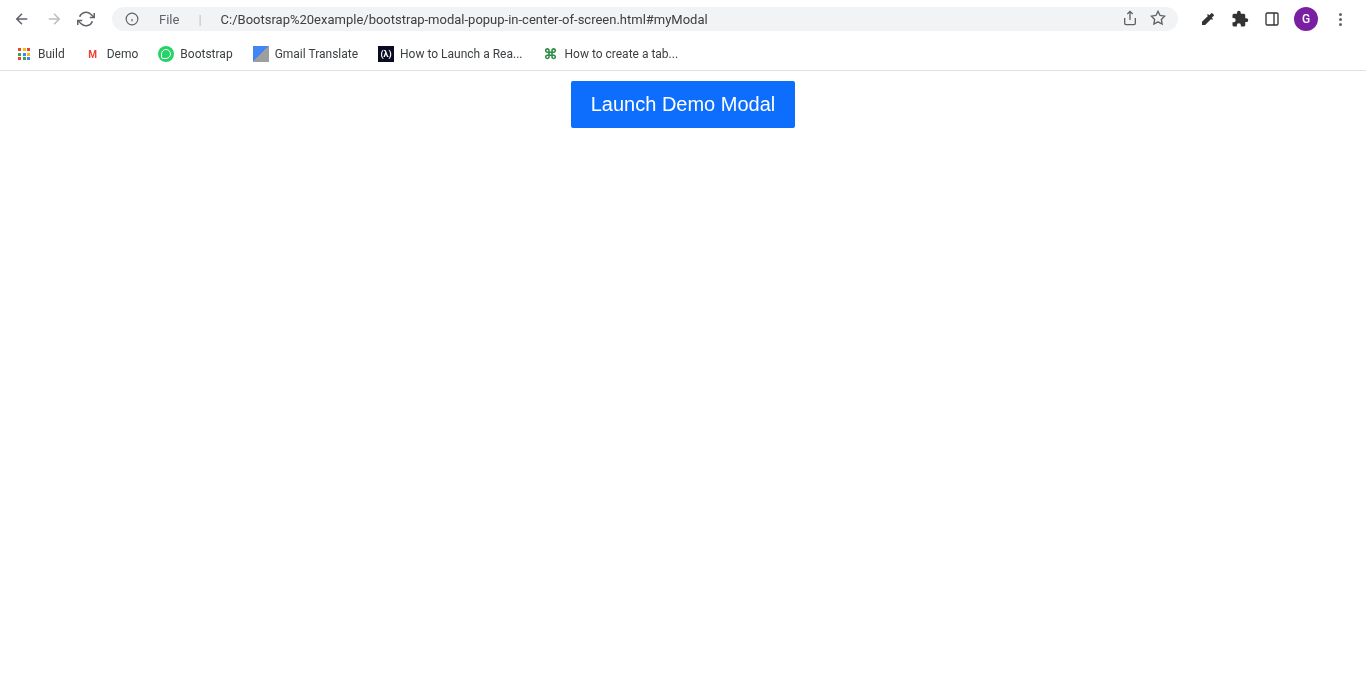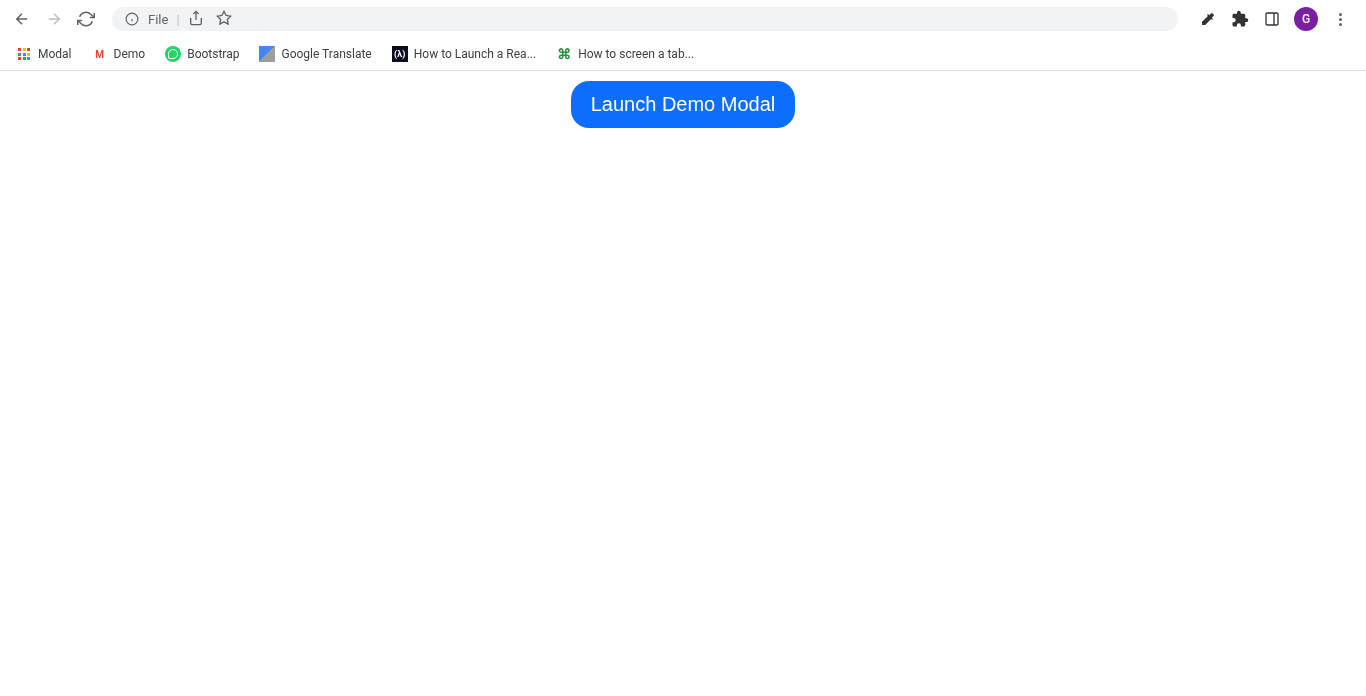--- a/index.html
+++ b/index.html
@@ -48,21 +48,21 @@
 
     .address-bar {
       flex: 1;
       height: 24px;
       background: #f1f3f4;
       border-radius: 14px;
       display: flex;
       align-items: center;
       padding: 0 12px;
       margin: 0 8px;
-      gap: 8px;
+      gap: 19px;
       color: #5f6368;
       font-size: 13px;
     }
     .address-bar .info-icon {
       width: 16px;
       height: 16px;
       display: flex;
       align-items: center;
       justify-content: center;
     }
@@ -237,21 +237,21 @@
       font-weight: 700;
       color: #212529;
       margin-bottom: 20px;
     }
     .launch-btn {
       background: #0d6efd;
       color: #fff;
       border: none;
       padding: 12px 20px;
       font-size: 20px;
-      border-radius: 18px;
+      border-radius: 2px;
       cursor: pointer;
       font-weight: 400;
     }
   </style>
 </head>
 <body>
 
 <div class="browser-chrome">
   <div class="toolbar">
     <button class="nav-btn">
@@ -274,20 +274,21 @@
     <div class="address-bar">
       <span class="info-icon">
         <svg width="14" height="14" viewBox="0 0 24 24" fill="none" stroke="currentColor" stroke-width="2">
             <circle cx="12" cy="12" r="10"></circle>
             <line x1="12" y1="16" x2="12" y2="12"></line>
             <line x1="12" y1="8" x2="12.01" y2="8"></line>
           </svg>
       </span>
       <span class="file-label">File</span>
       <span class="divider">|</span>
+      <span class="url">C:/Bootsrap%20example/bootstrap-modal-popup-in-center-of-screen.html#myModal</span>
       <span class="right-icons">
         <span>
           <svg width="16" height="16" viewBox="0 0 24 24" fill="none" stroke="currentColor" stroke-width="2">
               <path d="M4 12v8a2 2 0 002 2h12a2 2 0 002-2v-8M16 6l-4-4-4 4M12 2v13"></path>
             </svg>
         </span>
         <span>
           <svg width="16" height="16" viewBox="0 0 24 24" fill="none" stroke="currentColor" stroke-width="2">
               <polygon points="12 2 15.09 8.26 22 9.27 17 14.14 18.18 21.02 12 17.77 5.82 21.02 7 14.14 2 9.27 8.91 8.26 12 2"></polygon>
             </svg>
@@ -333,50 +334,50 @@
             <span></span>
             <span></span>
             <span></span>
             <span></span>
             <span></span>
             <span></span>
             <span></span>
             <span></span>
           </span>
       </span>
-      <span>Modal</span>
+      <span>Build</span>
     </div>
     <div class="bookmark-item">
       <span class="bookmark-icon">
           <span class="gmail-icon"></span>
         </span>
       <span>Demo</span>
     </div>
     <div class="bookmark-item">
       <span class="bookmark-icon">
           <span class="whatsapp-icon"></span>
         </span>
       <span>Bootstrap</span>
     </div>
     <div class="bookmark-item">
       <span class="bookmark-icon">
           <span class="translate-icon"></span>
         </span>
-      <span>Google Translate</span>
+      <span>Gmail Translate</span>
     </div>
     <div class="bookmark-item">
       <span class="bookmark-icon">
           <span class="freecodecamp-icon">(λ)</span>
         </span>
       <span>How to Launch a Rea...</span>
     </div>
     <div class="bookmark-item">
       <span class="bookmark-icon">
           <span class="gfg-icon">⌘</span>
         </span>
-      <span>How to screen a tab...</span>
+      <span>How to create a tab...</span>
     </div>
   </div>
 </div>
 
 <div class="page-content">
   <button class="launch-btn">Launch Demo Modal</button>
 </div>
 
 </body></html>

